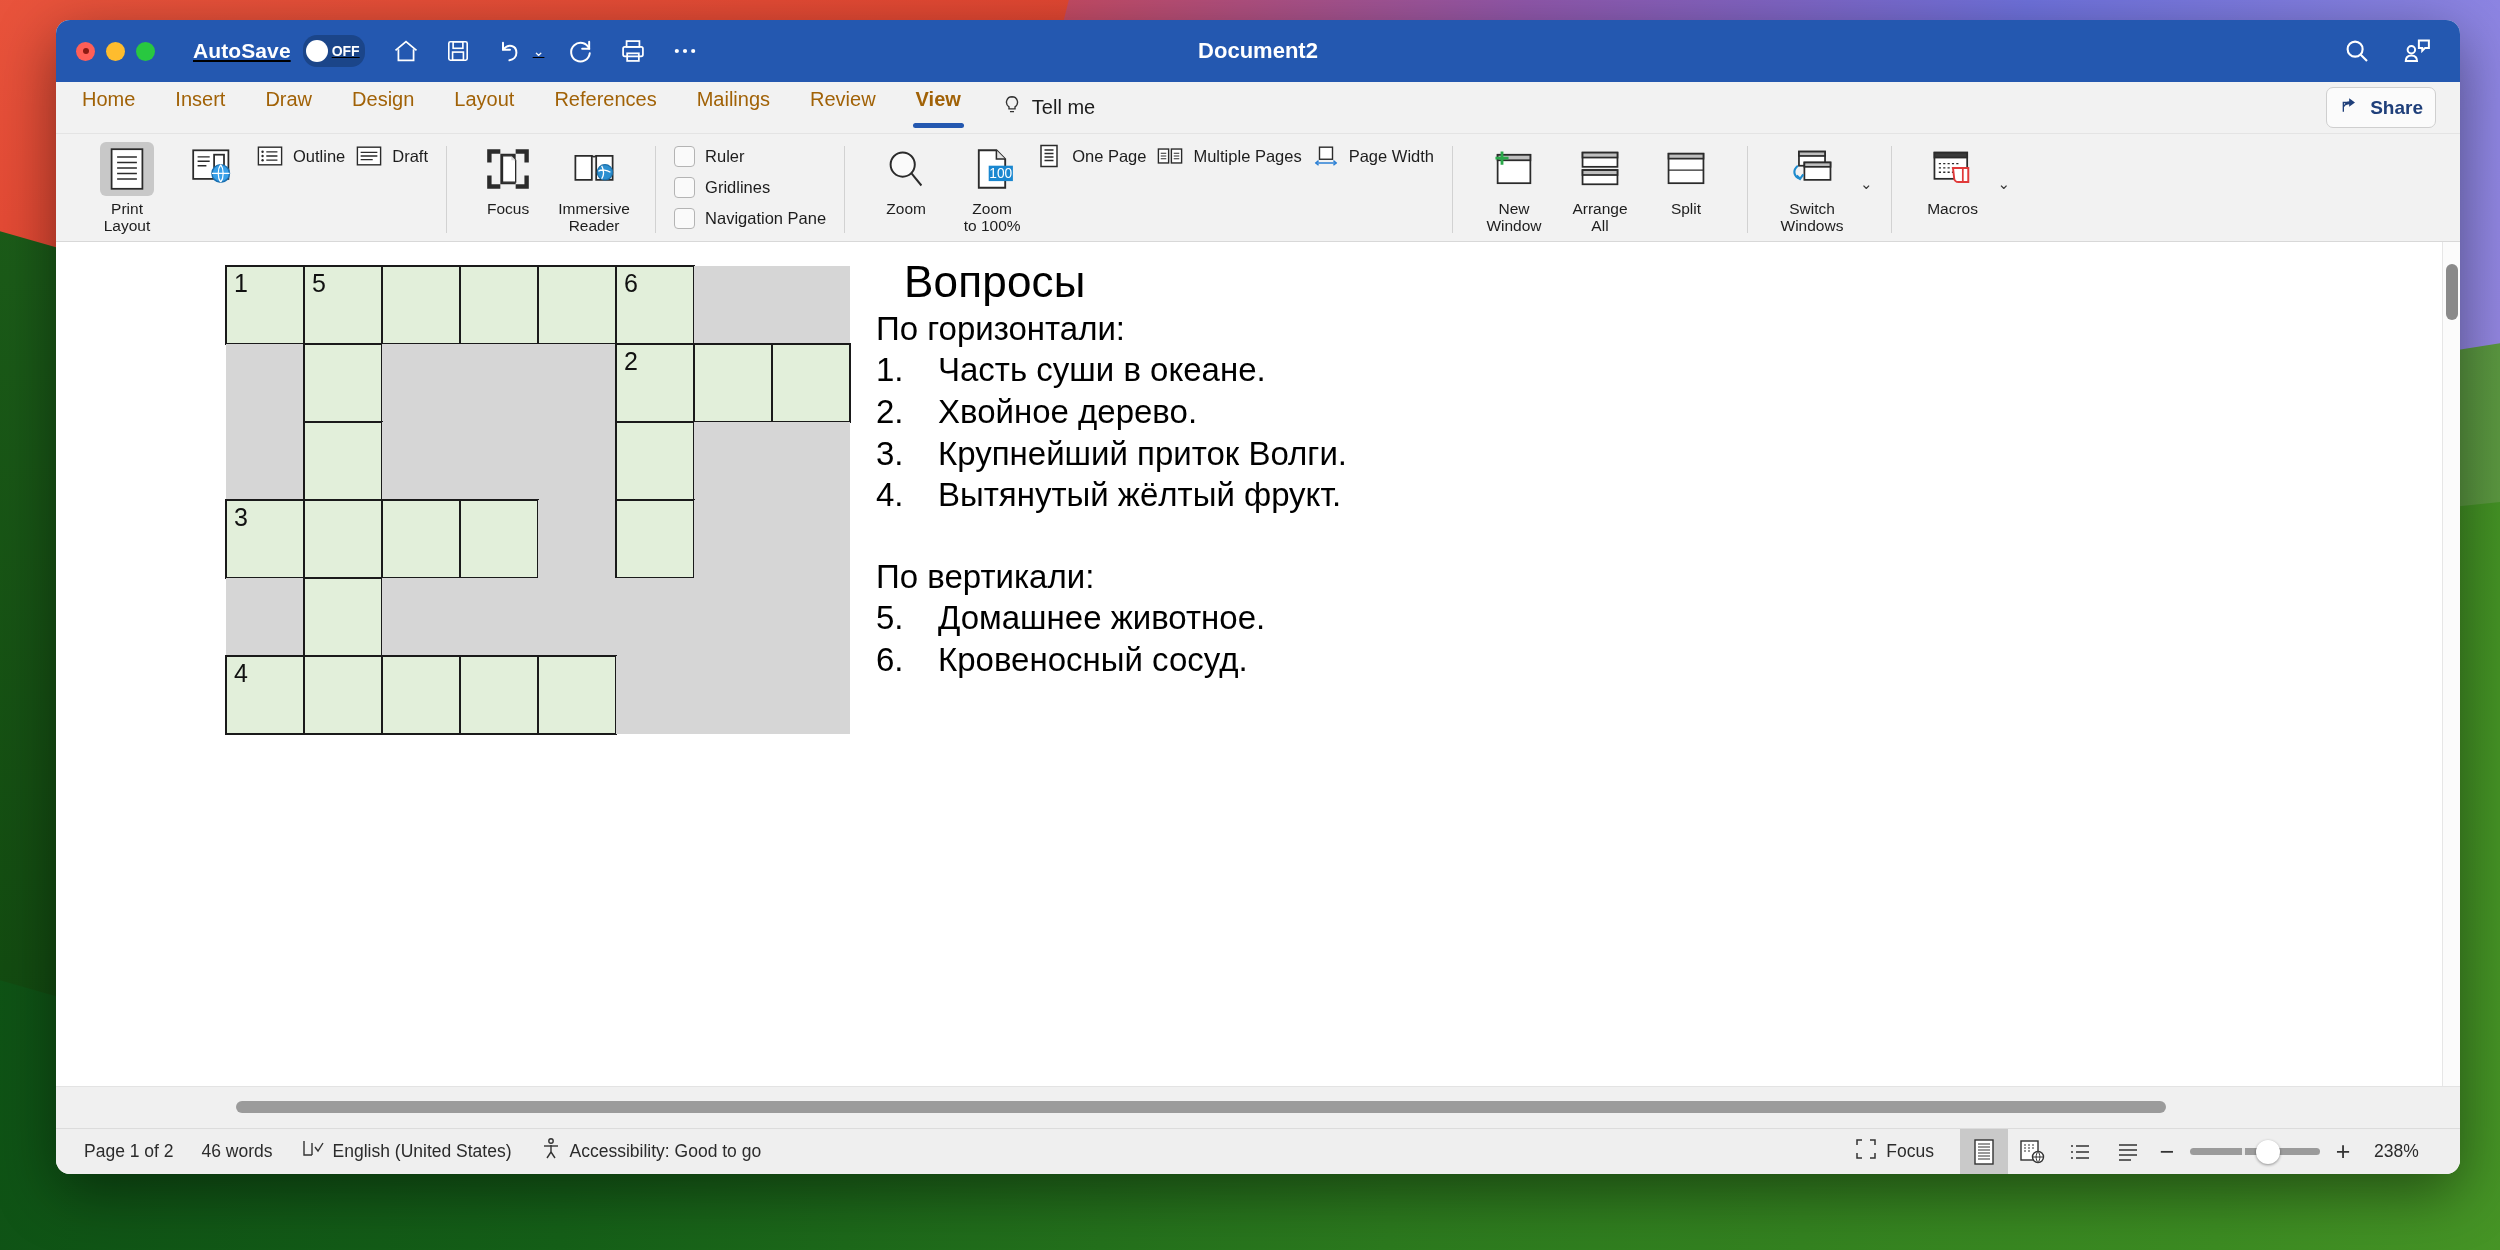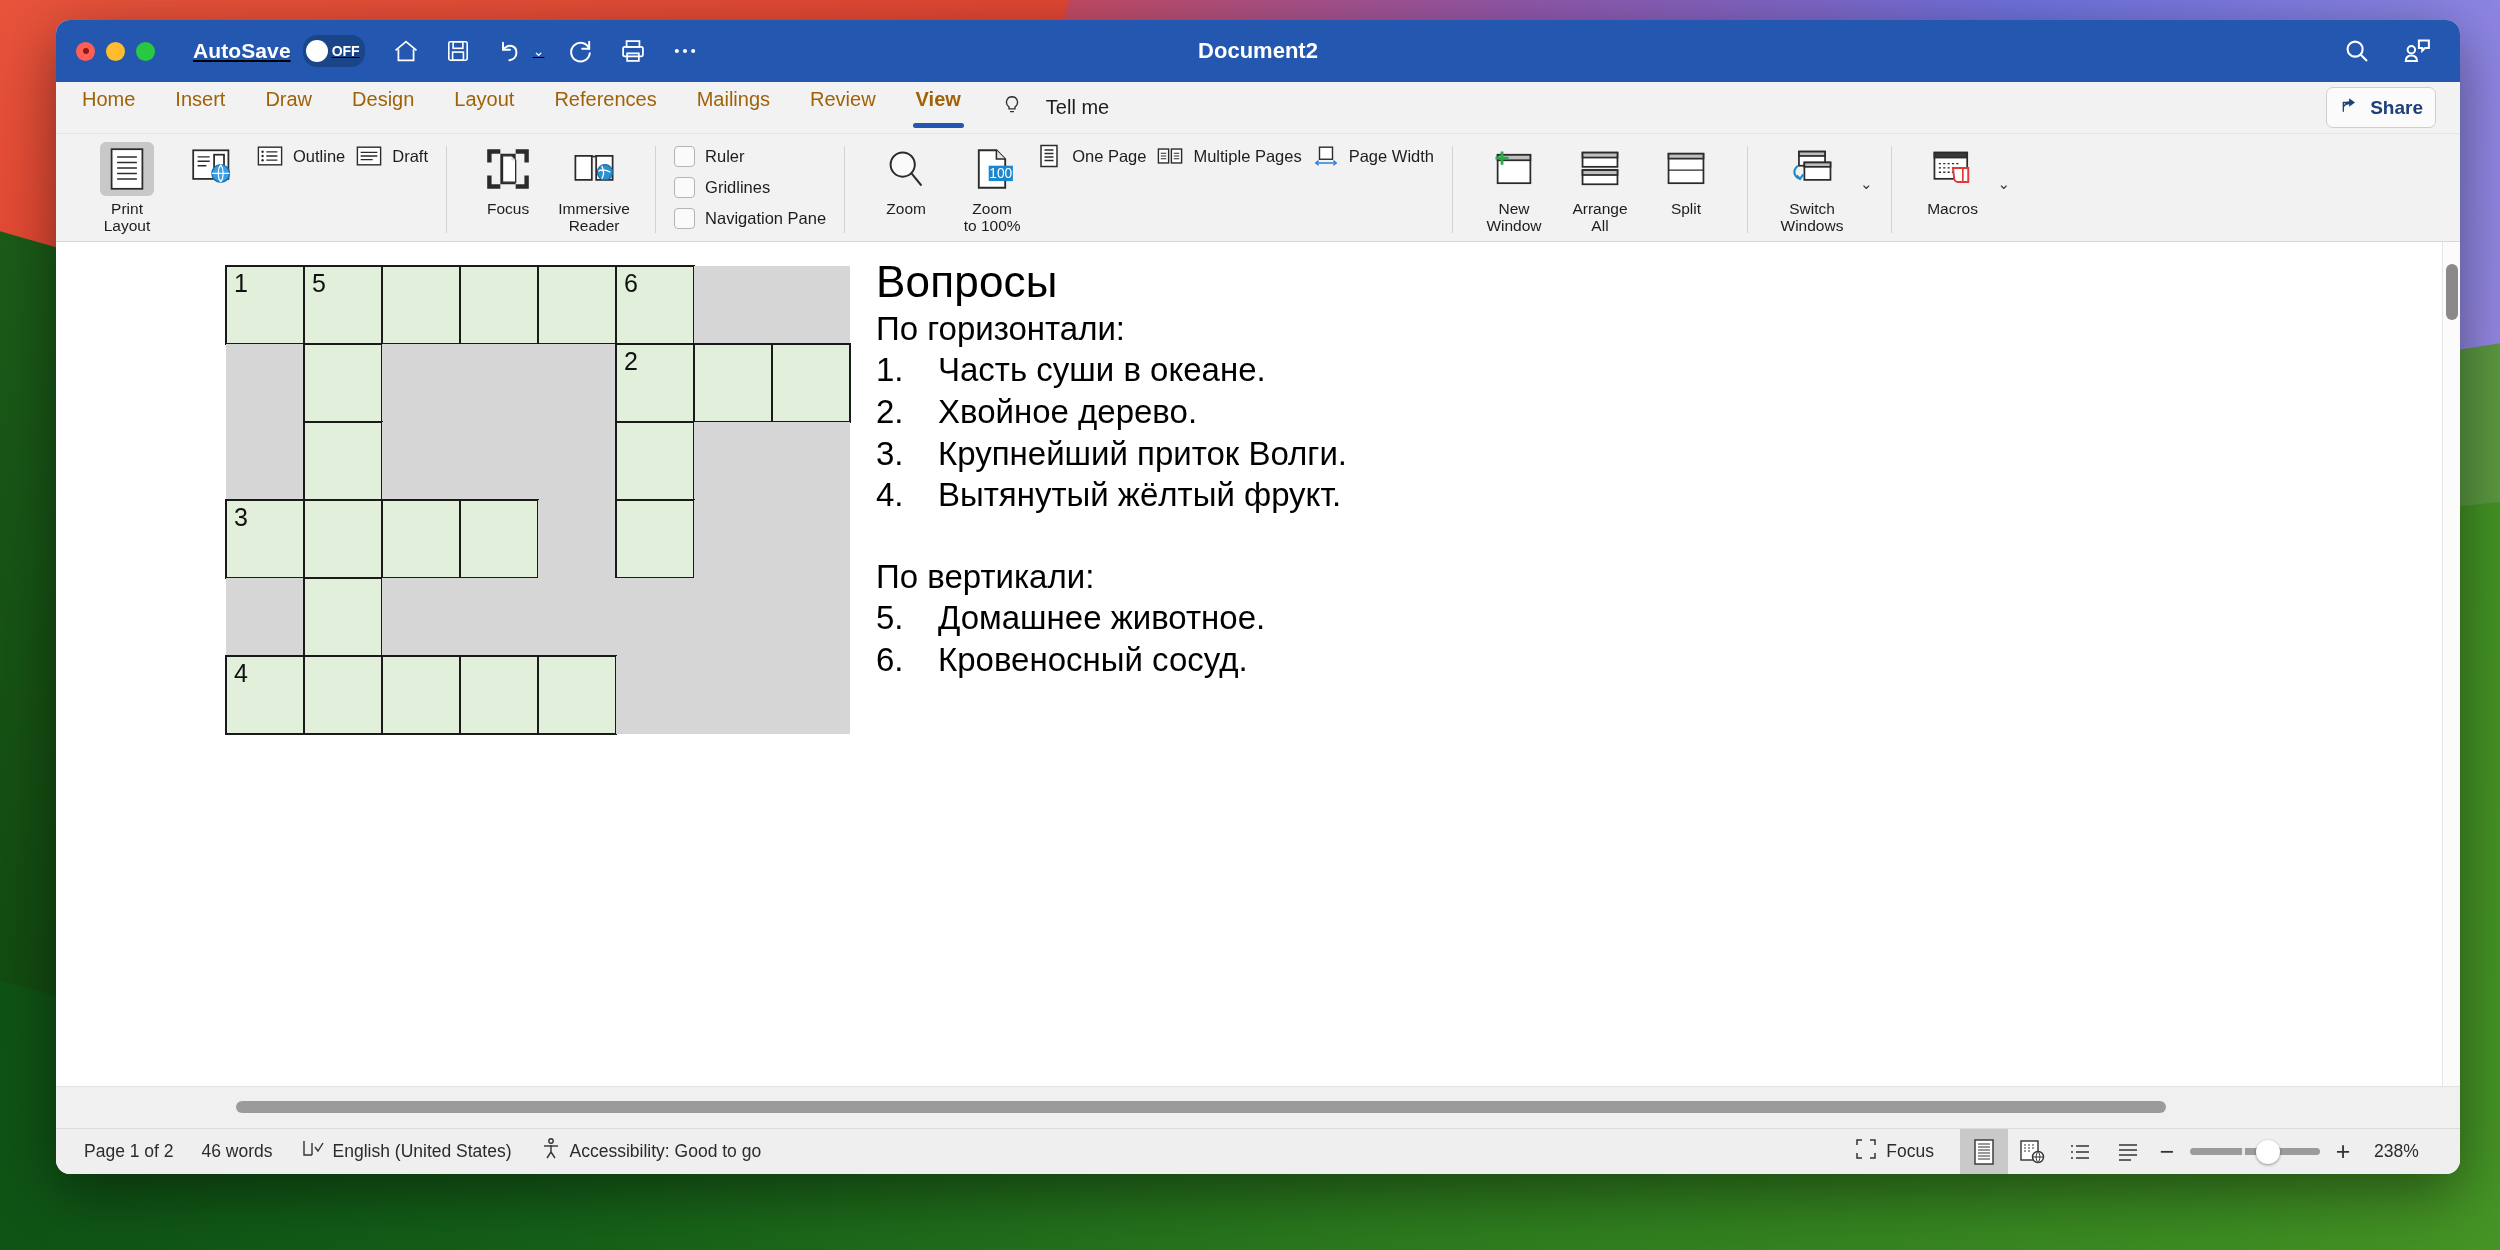--- a/index.html
+++ b/index.html
@@ -100,21 +100,21 @@
   .tab {
     font-size: 20px; color: #a16207; padding: 0 0 16px 0; margin-right: 40px;
     position: relative; height: 52px; display: flex; align-items: center;
   }
   .tab:first-child { margin-left: 26px; }
   .tab.active { font-weight: bold; }
   .tab.active::after {
     content: ""; position: absolute; left: -3px; right: -3px; bottom: 6px;
     height: 5px; border-radius: 3px; background: #2458b0;
   }
-  #tellme { display: flex; align-items: center; gap: 23px; font-size: 20px; color:#1d1d1d; }
+  #tellme { display: flex; align-items: center; gap: 9px; font-size: 20px; color:#1d1d1d; }
   #share-btn {
     margin-left: auto; margin-right: 24px;
     display: flex; align-items: center; gap: 9px;
     border: 1px solid #cfcfcf; background: #fbfbfb; border-radius: 7px;
     padding: 7px 12px; font-size: 19px; color: #1f3f7a; font-weight: bold;
   }
 
   
   #ribbon {
     height: 108px; background: #f2f2f2;
@@ -172,21 +172,21 @@
   .cell.off { background: #d6d6d6; }
   .cnum {
     position: absolute; left: 7px; top: 2px;
     font-size: 25px; color: #111; font-family: "Liberation Sans", sans-serif;
   }
 
   #clues {
     position: absolute; left: 820px; top: 14px; width: 700px;
     color: #000;
   }
-  #clues h1 { font-size: 44px; font-weight: normal; line-height: 1.18; letter-spacing: .2px; }
+  #clues h1 { font-size: 44px; font-weight: normal; line-height: 1.18; letter-spacing: .2px; margin-left: 28px; }
   .clue-head { font-size: 33px; line-height: 1.26; }
   .clue-list { list-style: none; }
   .clue-item { font-size: 33px; line-height: 1.26; display: flex; gap: 0; }
   .clue-n { width: 62px; flex: none; }
   .gap { height: 40px; }
 
   
   #vscroll {
     position: absolute; right: 0; top: 0; bottom: 0; width: 18px; background: #fbfbfb;
     border-left: 1px solid #e6e6e6;

